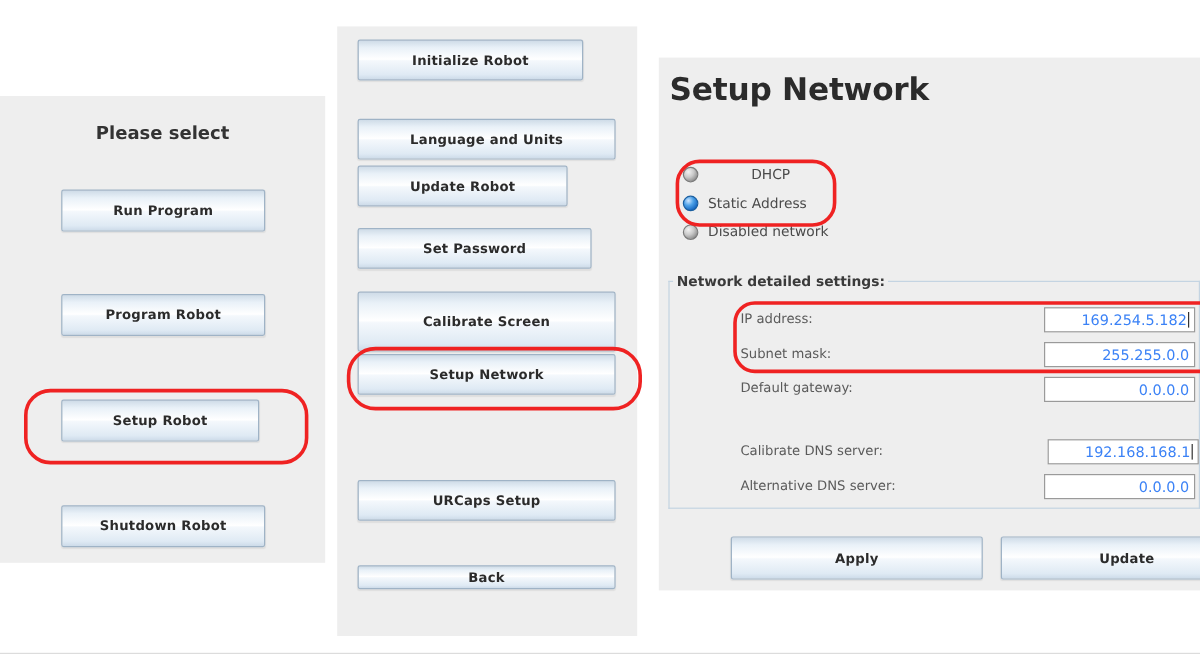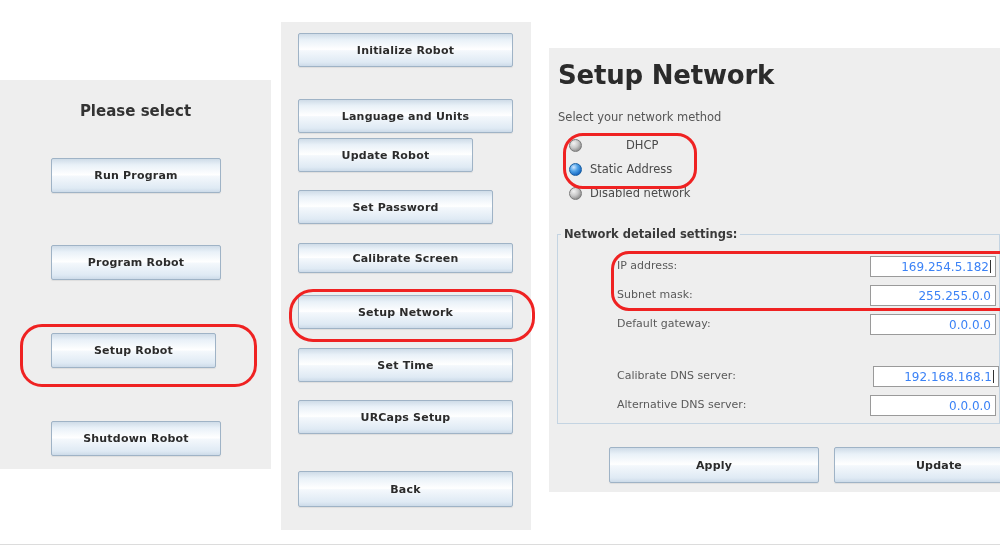--- a/index.html
+++ b/index.html
@@ -209,53 +209,49 @@
     <div class="ur-btn" style="left:51px; top:253px; width:165px; height:35px;">
       <span>Setup Robot</span>
     </div>
 
     <div class="ur-btn" style="left:51px; top:341px; width:170px; height:35px;">
       <span>Shutdown Robot</span>
     </div>
   </div>
 
   <div class="panel" id="panel-mid">
-    <div class="ur-btn" style="left:17px; top:11px; width:215px; height:34px;">
+    <div class="ur-btn" style="left:17px; top:11px; width:188px; height:34px;">
       <span>Initialize Robot</span>
     </div>
     <div class="ur-btn" style="left:17px; top:77px; width:215px; height:34px;">
       <span>Language and Units</span>
     </div>
     <div class="ur-btn" style="left:17px; top:116px; width:175px; height:34px;">
       <span>Update Robot</span>
     </div>
     <div class="ur-btn" style="left:17px; top:168px; width:195px; height:34px;">
       <span>Set Password</span>
     </div>
-    <div class="ur-btn" style="left:17px; top:221px; width:215px; height:30px;">
+    <div class="ur-btn" style="left:17px; top:221px; width:215px; height:50px;">
       <span>Calibrate Screen</span>
     </div>
     <div class="ur-btn" style="left:17px; top:273px; width:215px; height:34px;">
       <span>Setup Network</span>
     </div>
-    <div class="ur-btn" style="left:17px; top:326px; width:215px; height:34px;">
-      <span>Set Time</span>
-    </div>
     <div class="ur-btn" style="left:17px; top:378px; width:215px; height:34px;">
       <span>URCaps Setup</span>
     </div>
-    <div class="ur-btn" style="left:17px; top:449px; width:215px; height:36px;">
+    <div class="ur-btn" style="left:17px; top:449px; width:215px; height:20px;">
       <span>Back</span>
     </div>
   </div>
 
   <div class="panel" id="panel-right">
 
     <div id="page-title">Setup Network</div>
-    <div id="select-method">Select your network method</div>
 
     <div class="radio-row" style="top:88px;gap:36px;">
       <span class="radio off"></span>
       <span class="lbl">DHCP</span>
     </div>
     <div class="radio-row" style="top:112px;">
       <span class="radio on"></span>
       <span class="lbl">Static Address</span>
     </div>
     <div class="radio-row" style="top:136px;">

